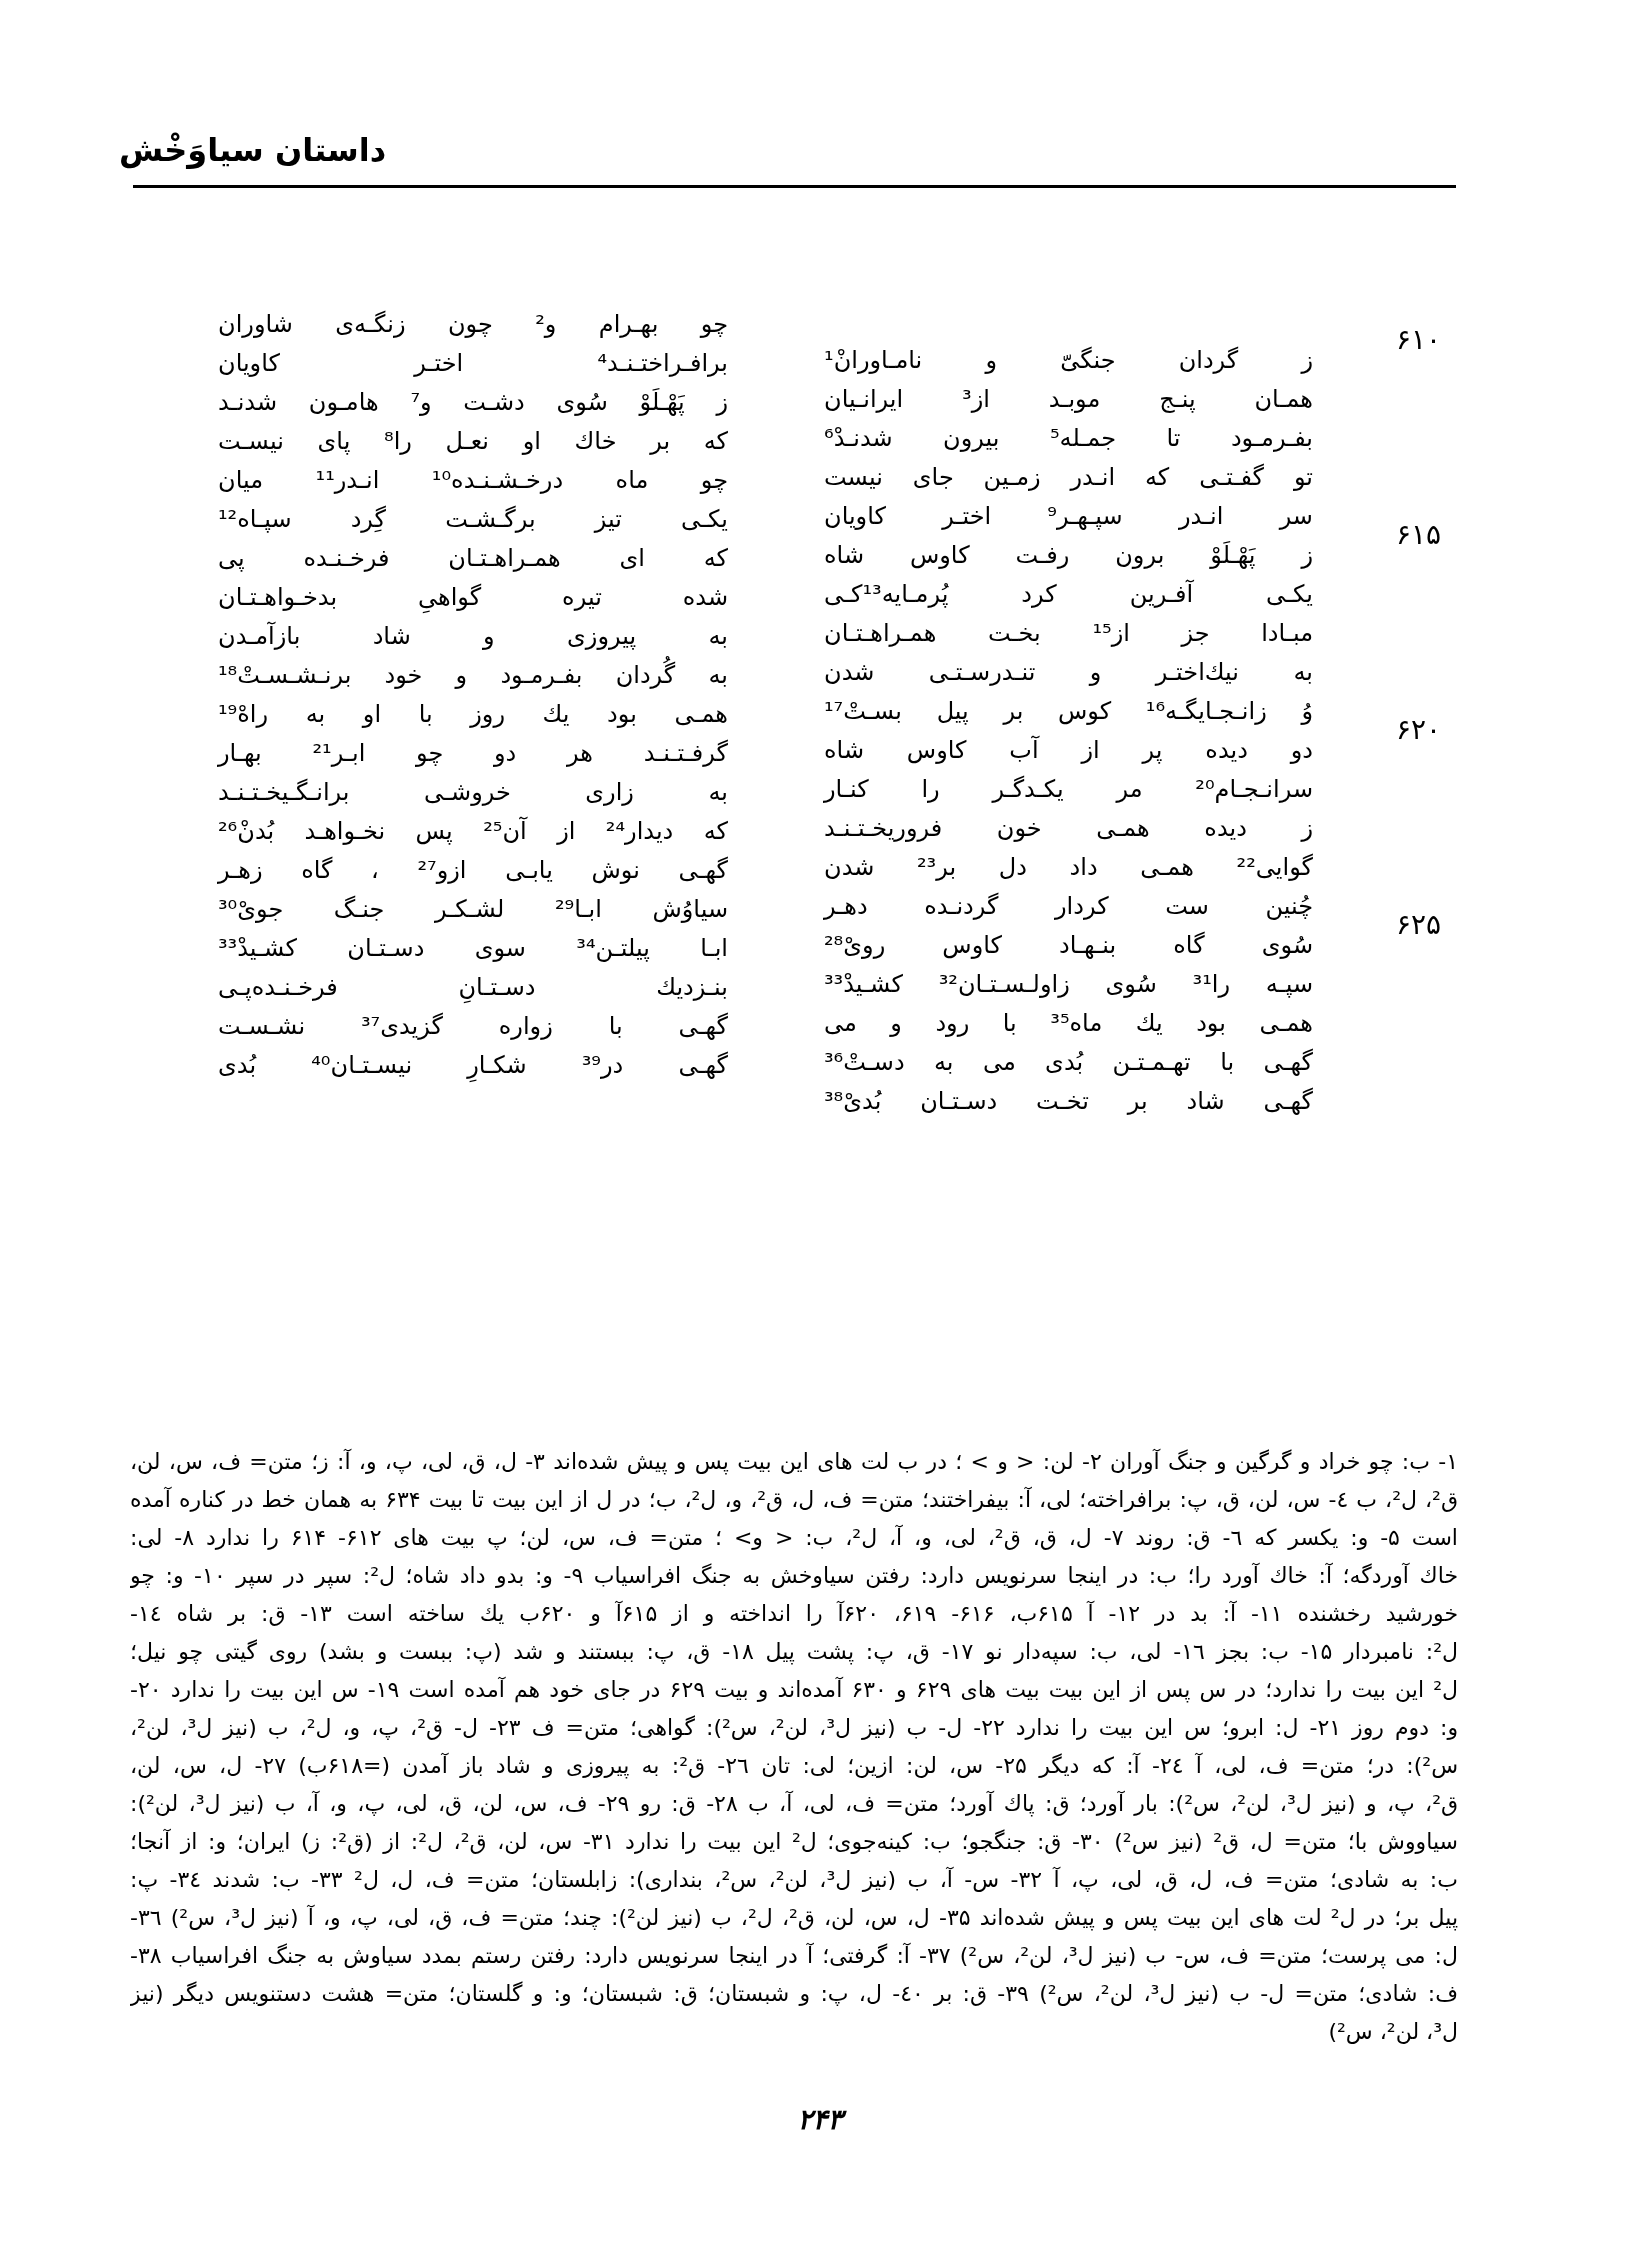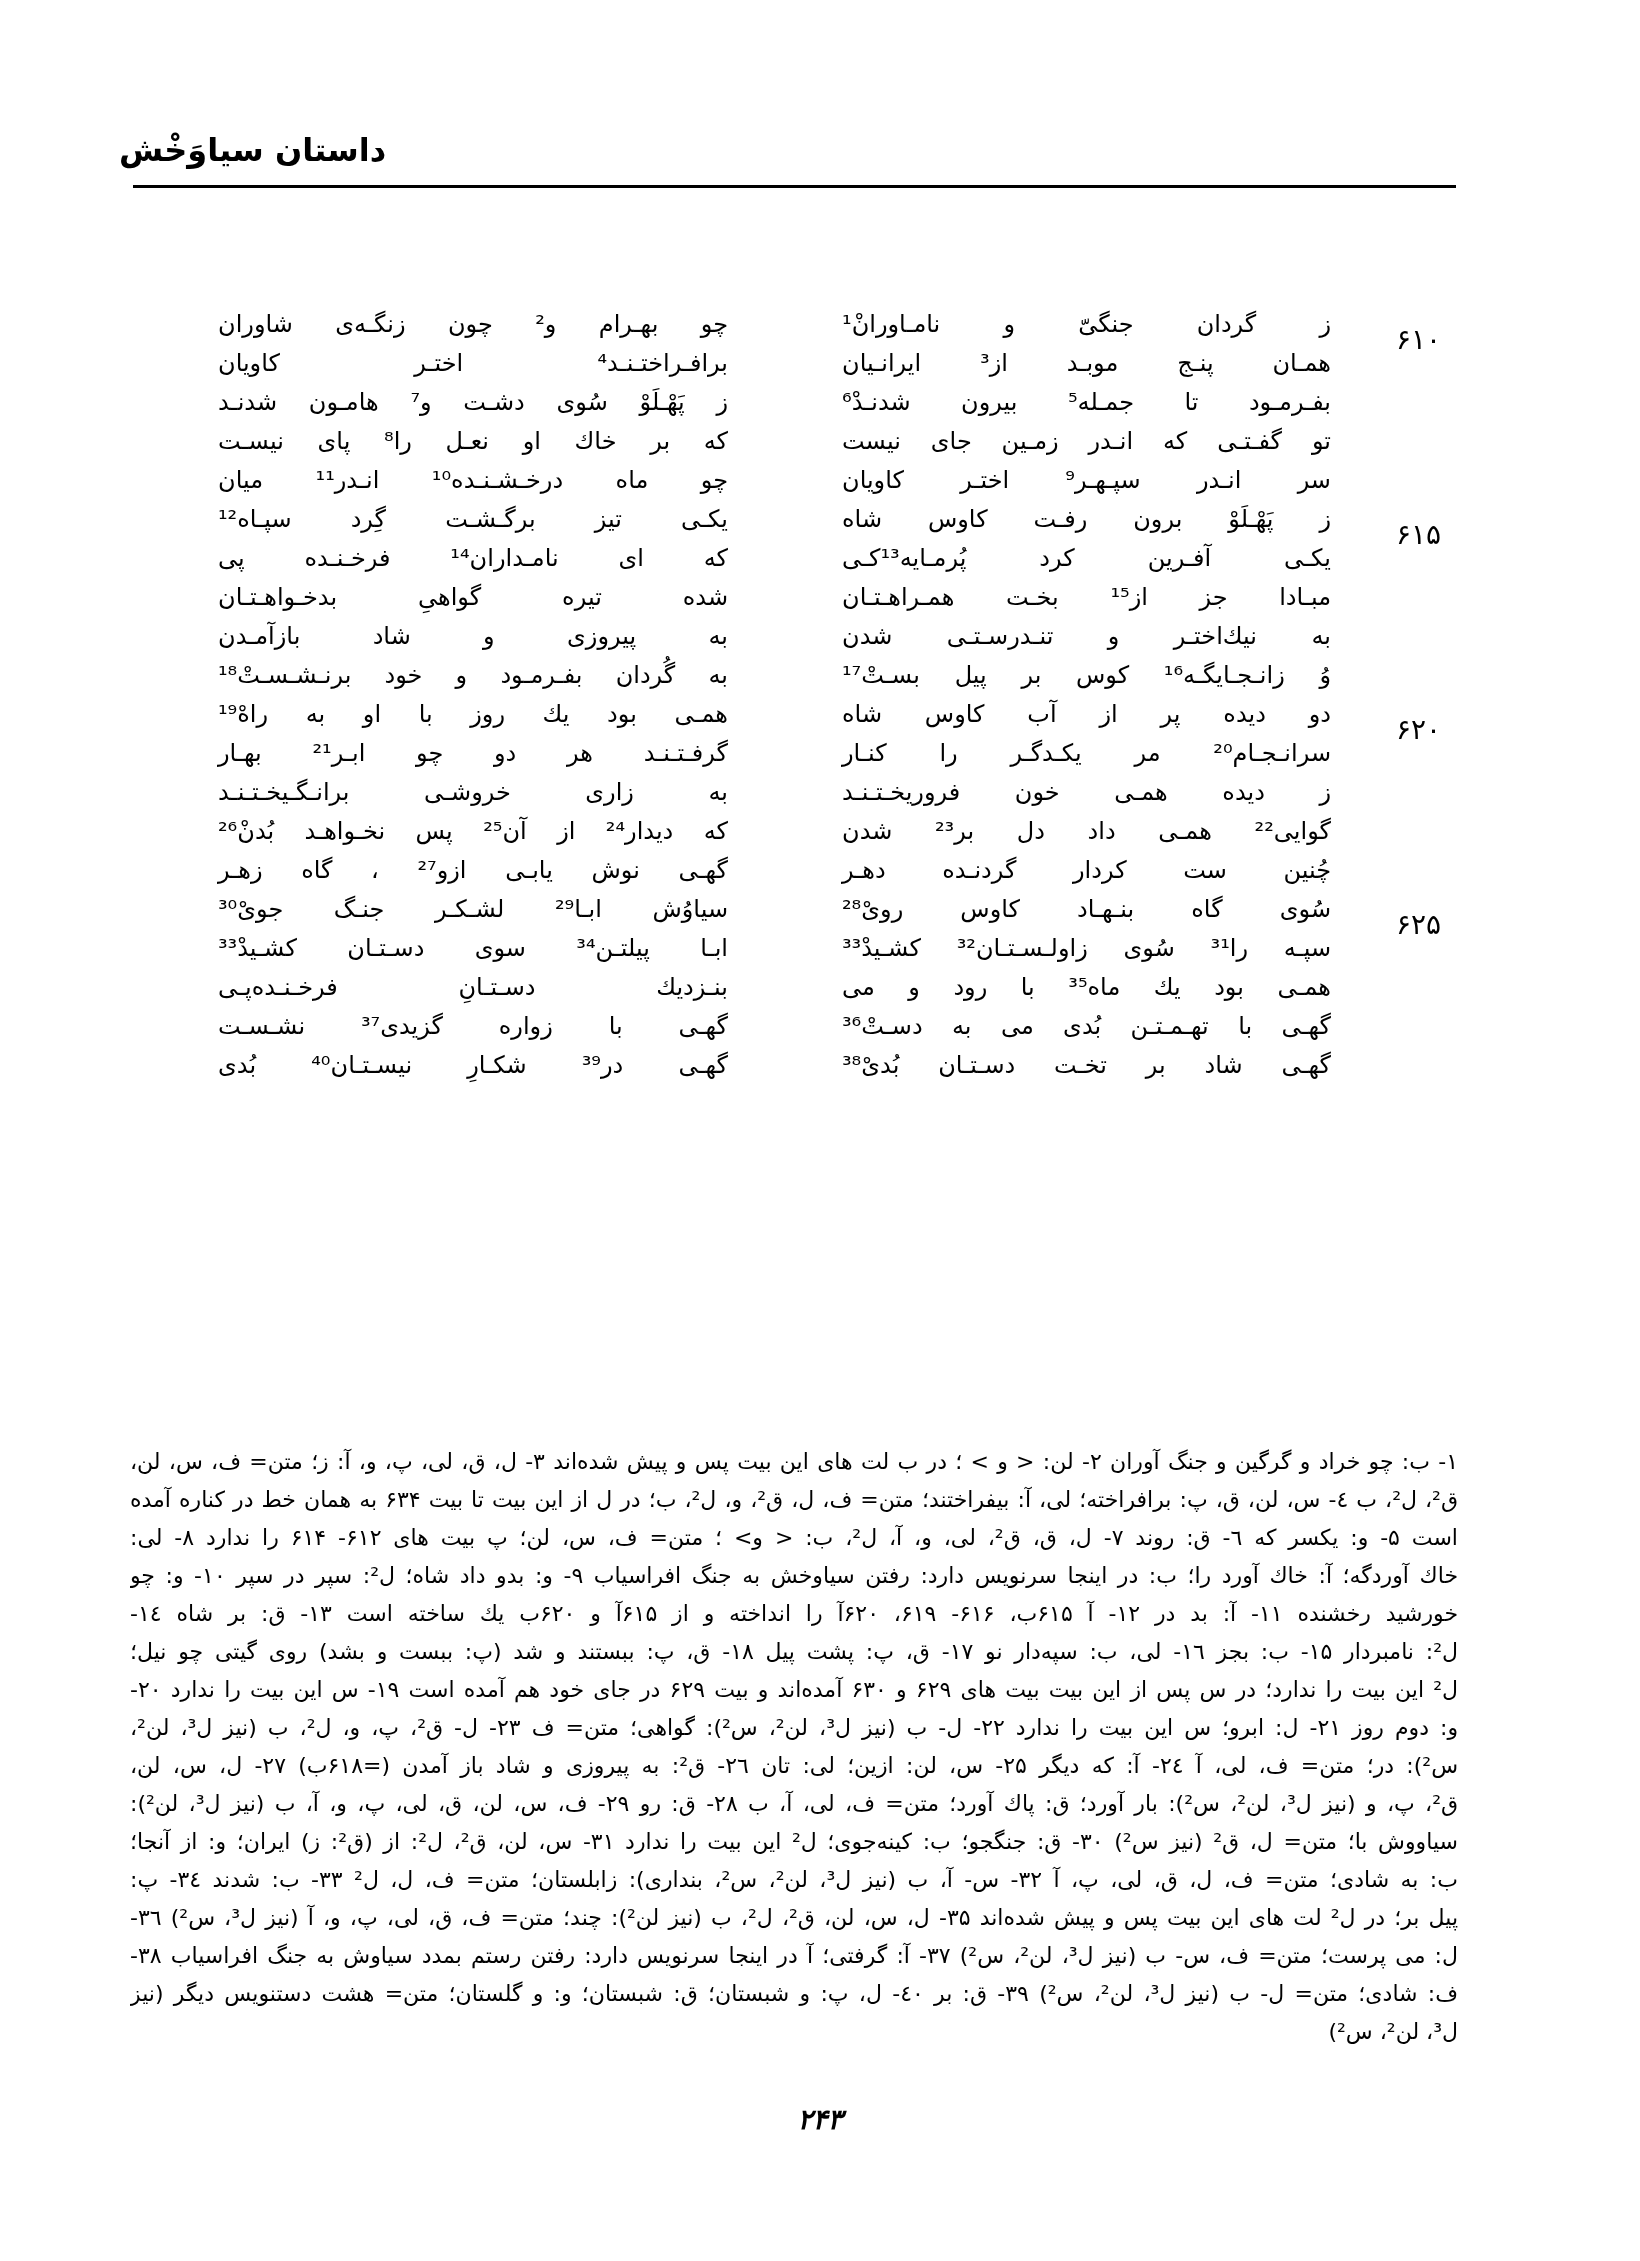--- a/index.html
+++ b/index.html
@@ -55,21 +55,21 @@
     .hemi {
       position: absolute;
       top: 0;
       font-size: 24px;
       line-height: 36px;
       text-align: justify;
       text-align-last: justify;
       white-space: nowrap;
       direction: rtl;
     }
-    .hemi-right { right: 110px; width: 489px; }
+    .hemi-right { right: 128px; width: 489px; margin-top: 36px; }
     .hemi-left  { right: 713px; width: 510px; }
     .footnotes {
       position: absolute;
       left: 130px;
       top: 1443px;
       width: 1328px;
       direction: rtl;
       text-align: justify;
       font-size: 22px;
       line-height: 38px;
@@ -132,21 +132,21 @@
         <span class="hemi hemi-left">چو ماه درخـشـنـده¹⁰ انـدر¹¹ میان</span>
       </div>
       <div class="verse-row">
         <span class="verse-num">۶۱۵</span>
         <span class="hemi hemi-right">ز پَهْـلَوْ برون رفـت کاوس شاه</span>
         <span class="hemi hemi-left">یکـی تیز برگـشـت گِرد سپـاه¹²</span>
       </div>
       <div class="verse-row">
         <span class="verse-num"></span>
         <span class="hemi hemi-right">یکـی آفـرین کرد پُرمـایه¹³کـی</span>
-        <span class="hemi hemi-left">که ای نامـداران¹⁴ فرخـنـده پی</span>
+        <span class="hemi hemi-left">که ای همـراهـتـان فرخـنـده پی</span>
       </div>
       <div class="verse-row">
         <span class="verse-num"></span>
         <span class="hemi hemi-right">مبـادا جز از¹⁵ بخـت همـراهـتـان</span>
         <span class="hemi hemi-left">شده تیره گواهیِ بدخـواهـتـان</span>
       </div>
       <div class="verse-row">
         <span class="verse-num"></span>
         <span class="hemi hemi-right">به نیك‌اختـر و تنـدرسـتـی شدن</span>
         <span class="hemi hemi-left">به پیروزی و شاد بازآمـدن</span>

